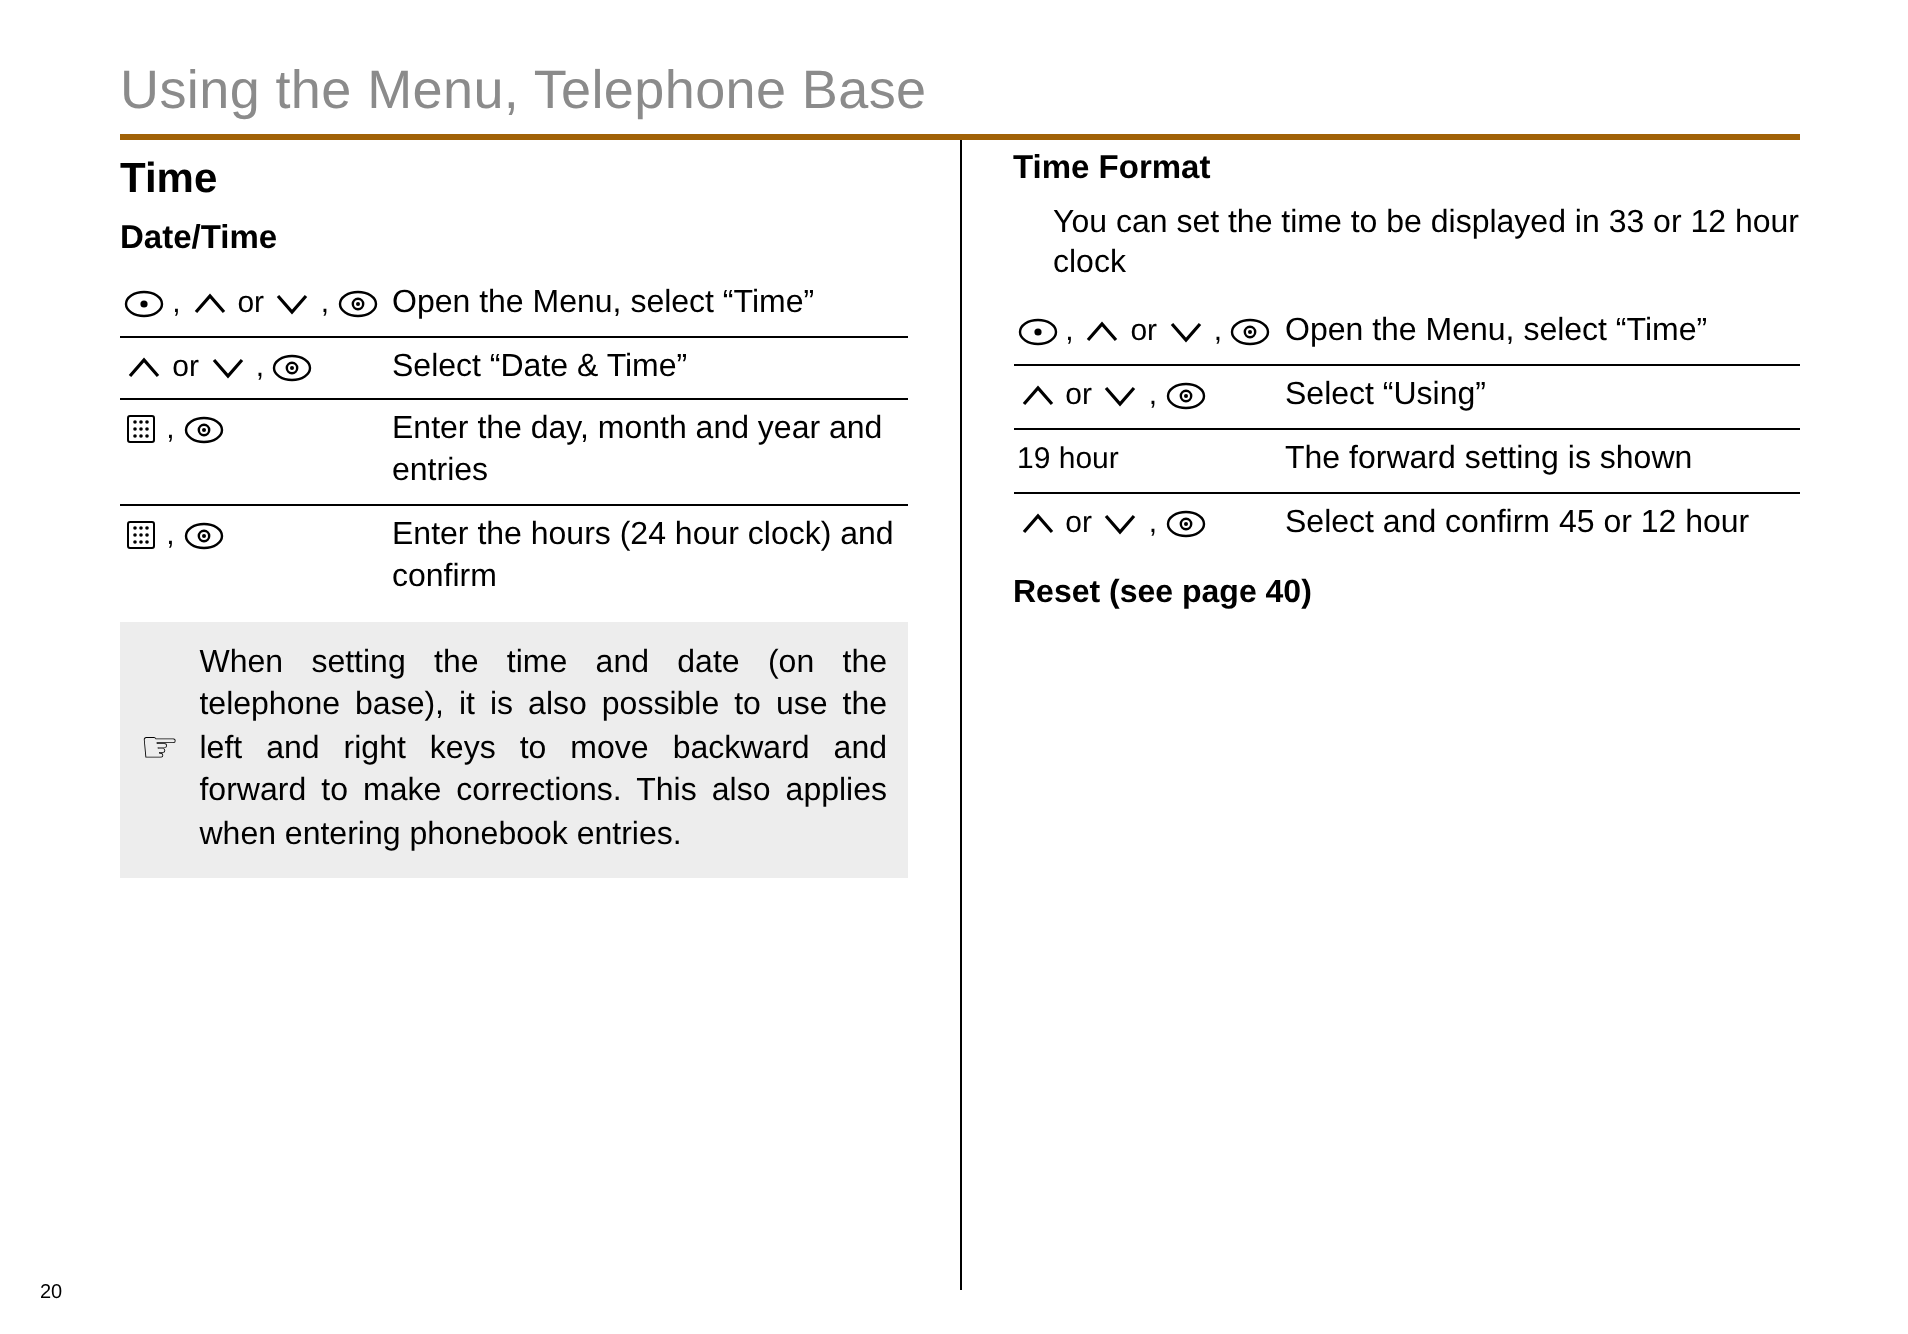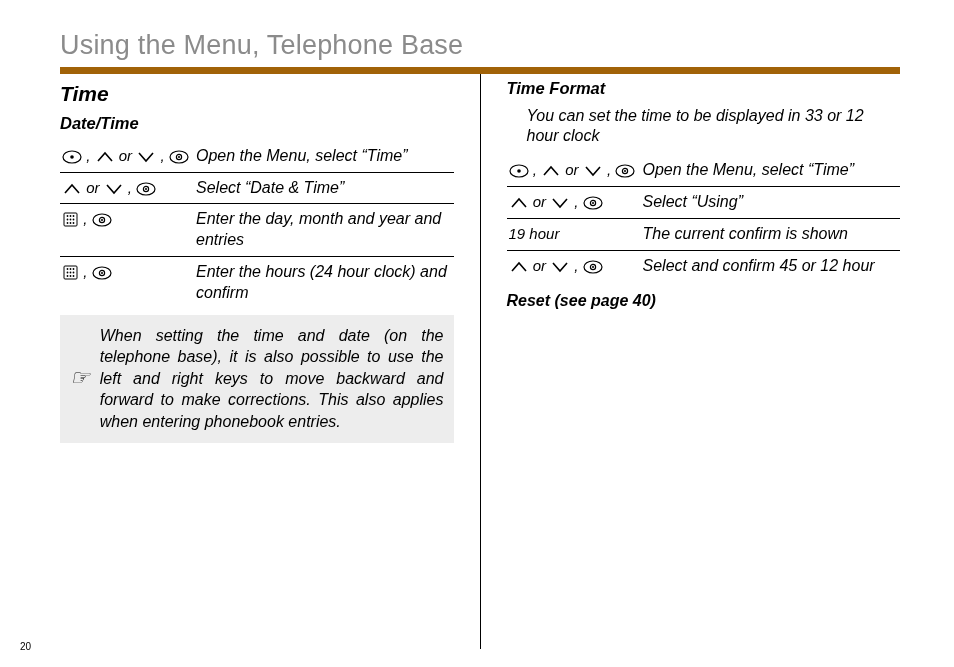--- a/index.html
+++ b/index.html
@@ -17,23 +17,22 @@
   .page-title{
     font-size:27px;
     font-weight:300;
     color:#8b8b8b;
     margin:0 0 4px 0;
     letter-spacing:.2px;
   }
   .columns{
     display:flex;
     gap:26px;
-    border-top:7px solid #a16207;
+    border-top:3px solid #a16207;
     height:575px;
-    font-style:italic;
   }
   .col{flex:1;min-width:0;}
   .divider{width:1px;background:#000;}
   .sec-title{
     font-size:21px;
     font-weight:600;
     margin:6px 0 4px 0;
   }
   .sub-title{
     font-size:16.5px;
@@ -231,21 +230,21 @@
               </svg>
           <span>,</span>
           <svg width="20" height="14">
                 <use href="#i-ok"></use>
               </svg>
         </td>
         <td>Select “Using”</td>
       </tr>
       <tr>
         <td class="keys">19 hour</td>
-        <td>The current confirm is shown</td>
+        <td>The forward setting is shown</td>
       </tr>
       <tr>
         <td class="keys">
           <svg width="20" height="14">
                 <use href="#i-up"></use>
               </svg>
           <span>or</span>
           <svg width="20" height="14">
                 <use href="#i-down"></use>
               </svg>

